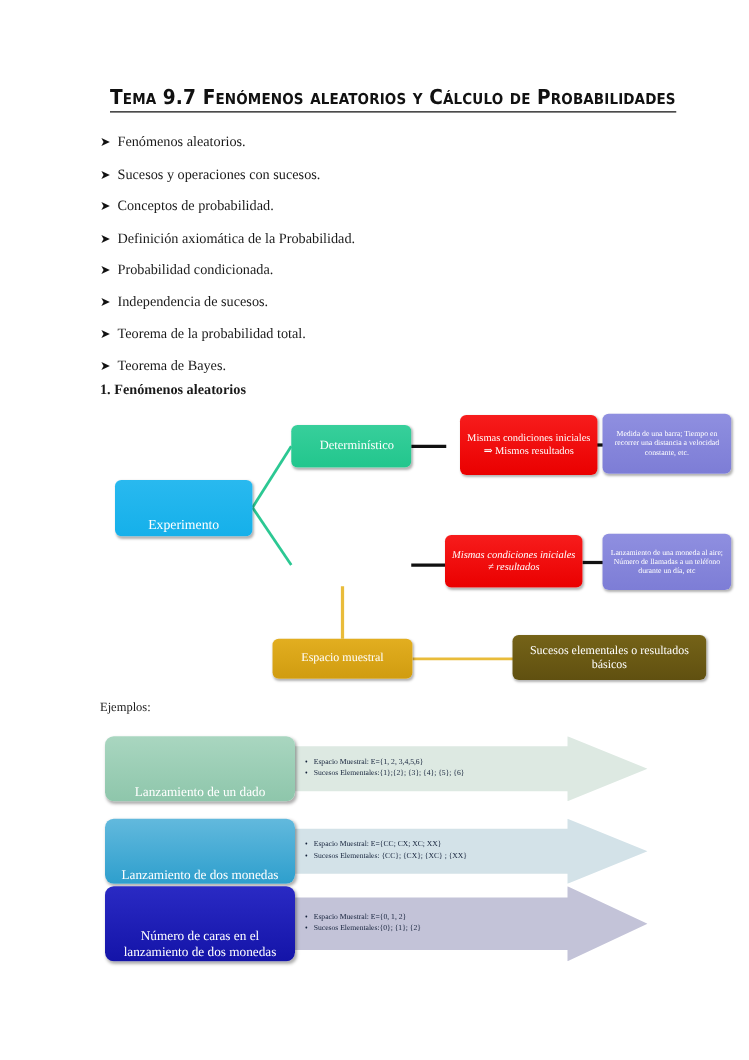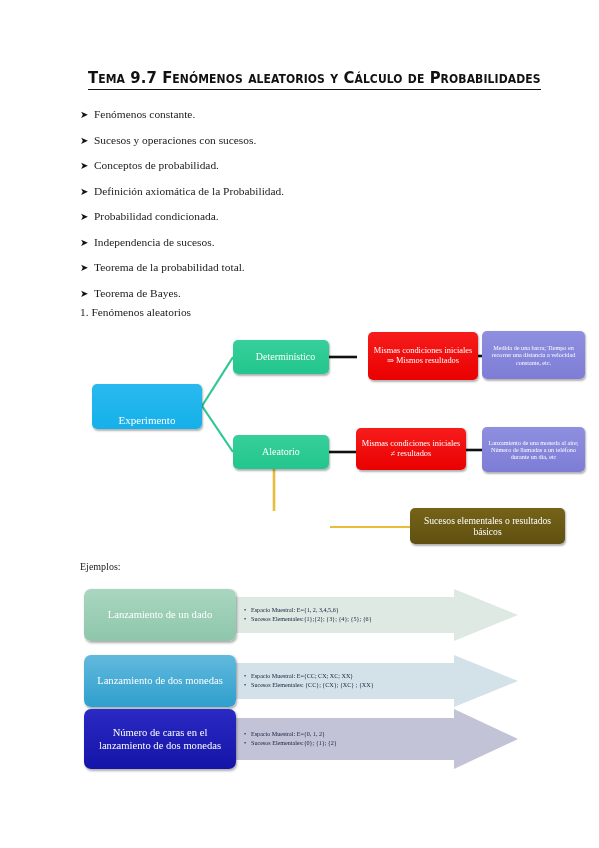--- a/index.html
+++ b/index.html
@@ -21,51 +21,51 @@
   }
 
   
   .bullets{position:absolute;left:80px;top:108px;width:430px;}
   .bul{display:flex;align-items:flex-start;margin-bottom:12.4px;font-size:11.4px;line-height:1.15;}
   .bul .mk{width:14px;flex:0 0 14px;font-size:10px;color:#111;line-height:1.3;}
   .bul .tx{flex:1;}
 
   .sec-head{
     position:absolute;left:80px;top:306px;
-    font-size:11.4px;font-weight:400;
+    font-size:11.4px;font-weight:700;
   }
 
   
   .diagram{position:absolute;left:0;top:325px;width:599px;height:230px;}
   .node{
     position:absolute;box-sizing:border-box;
     display:flex;align-items:center;justify-content:center;
     text-align:center;color:#fff;border-radius:5px;
     box-shadow:1px 1.5px 2px rgba(0,0,0,.30);
     padding:2px 4px;line-height:1.18;
   }
   .n-exp{left:92px;top:59px;width:110px;height:45px;background:linear-gradient(#29b9ef,#15b0ea);font-size:11px;align-items:flex-end;}
   .n-det{left:233px;top:15px;width:96px;height:34px;background:linear-gradient(#37cf9b,#22c68d);font-size:10px;padding-left:13px;}
   .n-ale{left:233px;top:110px;width:96px;height:34px;background:linear-gradient(#37cf9b,#22c68d);font-size:10px;}
   .n-red1{left:356px;top:7px;width:110px;height:48px;background:linear-gradient(#f71c1c,#ea0000);font-size:8.4px;margin-left:12px;}
-  .n-red2{left:356px;top:103px;width:110px;height:42px;background:linear-gradient(#f71c1c,#ea0000);font-size:8.4px;}
+  .n-red2{left:356px;top:103px;width:110px;height:42px;background:linear-gradient(#f71c1c,#ea0000);font-size:8.4px;font-style:italic;}
   .n-pur1{left:482px;top:6px;width:103px;height:48px;background:linear-gradient(#8f8fe0,#7d7dd6);font-size:6.2px;}
   .n-pur2{left:482px;top:102px;width:103px;height:45px;background:linear-gradient(#8f8fe0,#7d7dd6);font-size:6.2px;}
   .n-esp{left:218px;top:186px;width:112px;height:32px;background:linear-gradient(#e2ae20,#d09c10);font-size:9.6px;}
   .n-suc{left:410px;top:183px;width:155px;height:36px;background:linear-gradient(#756318,#605010);font-size:9.6px;align-items:center;}
   svg.lines{position:absolute;left:0;top:0;width:599px;height:230px;overflow:visible;}
 
   
   .ejemplos{position:absolute;left:80px;top:561px;font-size:10px;}
 
   .exrow{position:absolute;left:84px;height:52px;}
   .exrow .arrow{position:absolute;left:0;top:0;height:52px;width:434px;}
   .exrow .lbl{
     position:absolute;left:0;top:0;width:152px;height:52px;
-    display:flex;align-items:center;justify-content:center;text-align:center;
+    display:flex;align-items:flex-end;justify-content:center;text-align:center;
     border-radius:7px;color:#fff;font-size:10.6px;line-height:1.25;padding:0 6px;
     box-sizing:border-box;box-shadow:1px 1.5px 2.5px rgba(0,0,0,.32);
   }
   .exrow .body{
     position:absolute;left:152px;top:0;height:52px;width:268px;
     display:flex;flex-direction:column;justify-content:center;
     font-size:6.1px;line-height:1.55;color:#14213a;padding-left:8px;box-sizing:border-box;
   }
   .exrow .body .li{display:flex;}
   .exrow .body .li .dot{width:7px;flex:0 0 7px;}
@@ -82,21 +82,21 @@
 </head>
 <body>
 
 <div class="page">
 
   <div class="title">Tema 9.7  Fenómenos aleatorios y Cálculo de Probabilidades</div>
 
   <div class="bullets">
     <div class="bul">
       <span class="mk">➤</span>
-      <span class="tx">Fenómenos constante.</span>
+      <span class="tx">Fenómenos aleatorios.</span>
     </div>
     <div class="bul">
       <span class="mk">➤</span>
       <span class="tx">Sucesos y operaciones con sucesos.</span>
     </div>
     <div class="bul">
       <span class="mk">➤</span>
       <span class="tx">Conceptos de probabilidad.</span>
     </div>
     <div class="bul">
@@ -135,34 +135,34 @@
       <line x1="274" y1="144" x2="274" y2="186" stroke="#e9bc3a" stroke-width="2.6"></line>
       <line x1="330" y1="202" x2="411" y2="202" stroke="#e9bc3a" stroke-width="2.2"></line>
     </svg>
 
     <div class="node n-exp">
       <span>Experimento</span>
     </div>
     <div class="node n-det">
       <span>Determinístico</span>
     </div>
-    <div class="node n-ale">
-      <span>Aleatorio</span>
-    </div>
     <div class="node n-red1">
       <span>Mismas condiciones iniciales ⇒ Mismos resultados</span>
     </div>
     <div class="node n-red2">
       <span>Mismas condiciones iniciales ≠ resultados</span>
     </div>
     <div class="node n-pur1">
       <span>Medida de una barra; Tiempo en recorrer una distancia a velocidad constante, etc.</span>
     </div>
     <div class="node n-pur2">
       <span>Lanzamiento de una moneda al aire; Número de llamadas a un teléfono durante un día, etc</span>
+    </div>
+    <div class="node n-esp">
+      <span>Espacio muestral</span>
     </div>
     <div class="node n-suc">
       <span>Sucesos elementales o resultados básicos</span>
     </div>
   </div>
 
   <div class="ejemplos">Ejemplos:</div>
 
   <div class="exrow" id="row1">
     <svg class="arrow" viewBox="0 0 434 52" preserveAspectRatio="none">

